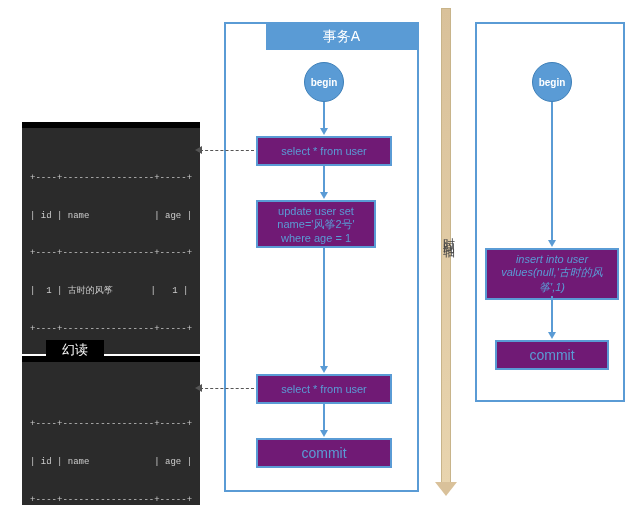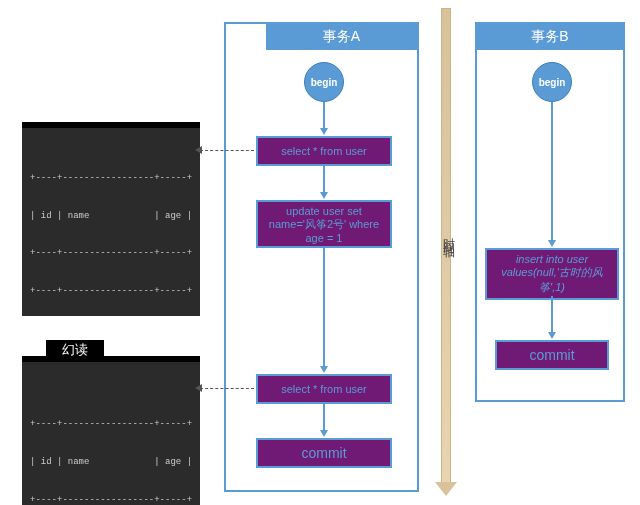--- a/index.html
+++ b/index.html
@@ -40,50 +40,50 @@
   <div class="txn-header">事务A</div>
 
   <div class="circle-node" style="left:78px; top:38px;">begin</div>
   <div class="arrow-line" style="left:98px; top:78px; height:28px;"></div>
   <div class="arrow-down" style="left:94px; top:104px;"></div>
 
   <div class="box-node" style="left:30px; top:112px; width:136px; height:30px;">select * from user</div>
   <div class="arrow-line" style="left:98px; top:142px; height:28px;"></div>
   <div class="arrow-down" style="left:94px; top:168px;"></div>
 
-  <div class="box-node" style="left:30px; top:176px; width:136px; height:48px;">update user set name='风筝2号' where age = 1</div>
+  <div class="box-node" style="left:30px; top:176px; width:120px; height:48px;">update user set name='风筝2号' where age = 1</div>
   <div class="arrow-line" style="left:98px; top:224px; height:120px;"></div>
   <div class="arrow-down" style="left:94px; top:342px;"></div>
 
   <div class="box-node" style="left:30px; top:350px; width:136px; height:30px;">select * from user</div>
   <div class="arrow-line" style="left:98px; top:380px; height:28px;"></div>
   <div class="arrow-down" style="left:94px; top:406px;"></div>
 
   <div class="box-node" style="left:30px; top:414px; width:136px; height:30px; font-size:14px;">commit</div>
 </div>
 
 <div class="txn-panel" style="left:475px; top:22px; width:150px; height:380px;">
-  <div class="txn-header">事务B</div>
 
   <div class="circle-node" style="left:55px; top:38px;">begin</div>
   <div class="arrow-line" style="left:75px; top:78px; height:140px;"></div>
   <div class="arrow-down" style="left:71px; top:216px;"></div>
 
   <div class="box-node" style="left:8px; top:224px; width:134px; height:52px;font-style:italic;">insert into user values(null,'古时的风筝',1)</div>
   <div class="arrow-line" style="left:75px; top:272px; height:38px;"></div>
   <div class="arrow-down" style="left:71px; top:308px;"></div>
 
   <div class="box-node" style="left:18px; top:316px; width:114px; height:30px; font-size:14px;">commit</div>
 </div>
 
 <div class="result-table" style="left:22px; top:128px; width:178px;">
   <div class="result-top-bar"></div>
   <div>+----+-----------------+-----+</div>
   <div>| id | name            | age |</div>
   <div>+----+-----------------+-----+</div>
+  <div>|  1 | 古时的风筝       |   1 |</div>
   <div>+----+-----------------+-----+</div>
 </div>
 <div class="dashed-connector" style="left:200px; top:150px; width:54px;"></div>
 <div class="dashed-arrow" style="left:195px; top:146px;"></div>
 
 <div class="result-table" style="left:22px; top:362px; width:178px;">
   <div class="result-header-tab">幻读</div>
   <div class="result-top-bar"></div>
   <div>+----+-----------------+-----+</div>
   <div>| id | name            | age |</div>

